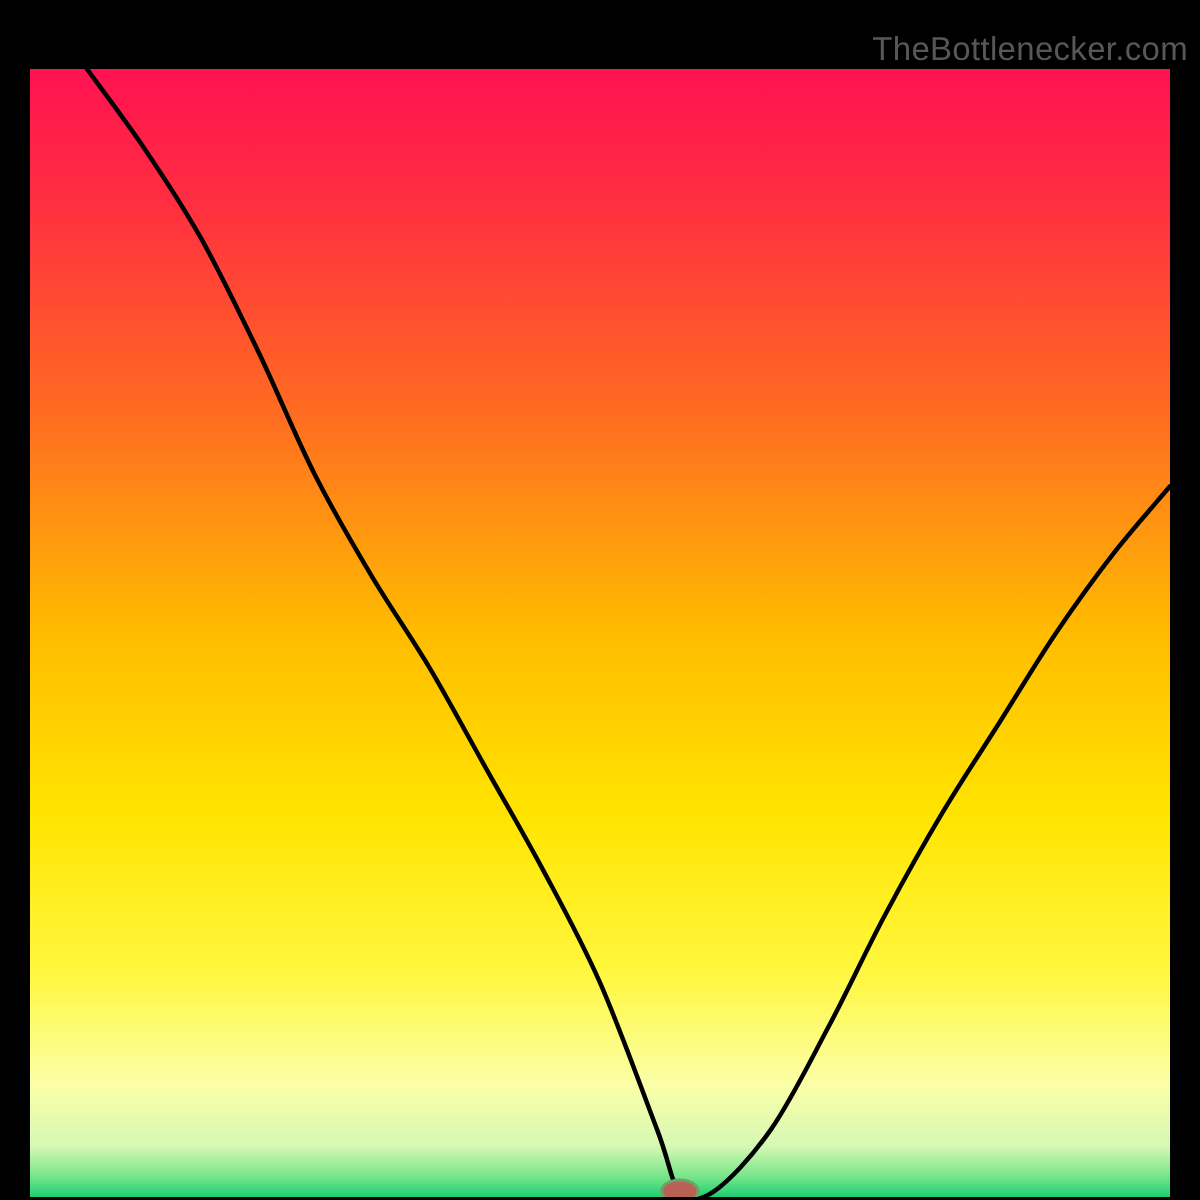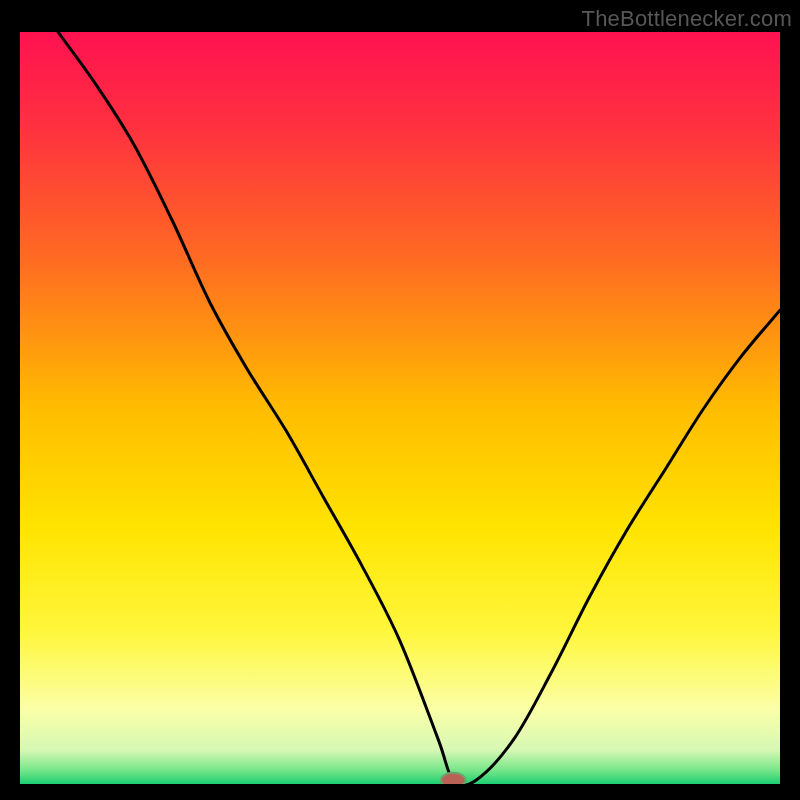--- a/index.html
+++ b/index.html
@@ -6,21 +6,21 @@
     margin: 0;
     padding: 0;
     width: 800px;
     height: 800px;
     background: #000;
     overflow: hidden;
     font-family: Arial, Helvetica, sans-serif;
   }
   .frame {
     position: absolute;
-    top: 4px;
+    top: 18px;
     left: 0;
     width: 800px;
     height: 720px;
     box-sizing: border-box;
     text-align: right;
   }
   .watermark-link {
     position: absolute;
     top: 2px;
     right: 8px;

